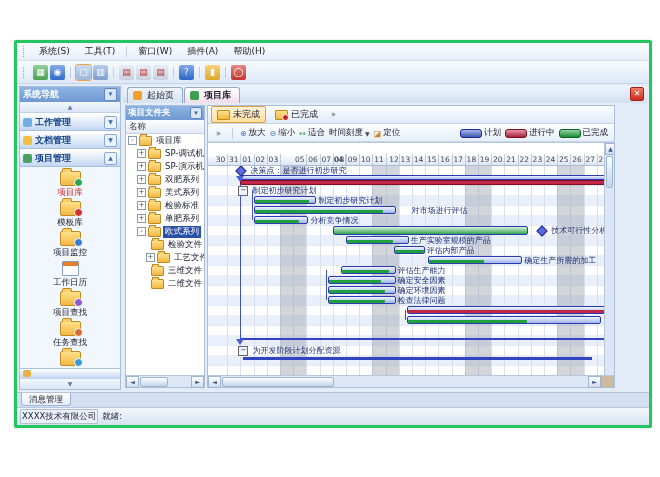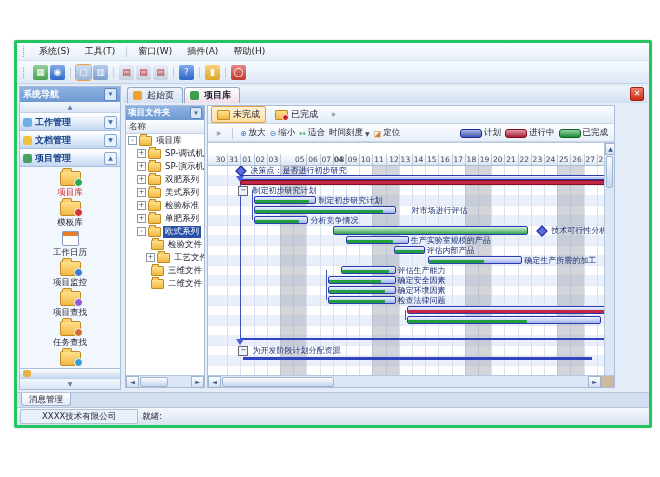--- a/index.html
+++ b/index.html
@@ -95,21 +95,21 @@
   .blabel{position:absolute;font-size:8px;color:#1b2f77;white-space:nowrap;line-height:9px;}
   .diamond{position:absolute;width:6px;height:6px;transform:rotate(45deg);background:#5b6ce0;border:1px solid #1c2a90;}
   .tri-down{position:absolute;width:0;height:0;border-left:4px solid transparent;border-right:4px solid transparent;border-top:6px solid #4f5fd8;}
   .hline{position:absolute;height:2px;background:#3344c0;}
   .conn{position:absolute;width:1px;background:#4152c0;}
   .gexp{position:absolute;width:8px;height:8px;border:1px solid #667;background:#eef2fa;font-size:7px;line-height:7px;text-align:center;color:#334;}
   
   .bottomtab{height:14px;flex:none;background:#d4e0f0;border-top:1px solid #b4c4da;display:flex;align-items:flex-start;padding-left:4px;}
   .btab{font-size:8.5px;color:#223;background:linear-gradient(#ffffff,#e4ecf8);border:1px solid #9fb5d0;border-top:none;border-radius:0 0 3px 3px;padding:0 7px;height:12px;line-height:12px;}
   .statusbar{height:17px;flex:none;display:flex;align-items:center;gap:4px;background:linear-gradient(#f4f8fd,#d6e2f1);border-top:1px solid #b8c8dc;font-size:8.5px;color:#223;padding:0 3px;}
-  .spanel{border:1px solid #b0c0d4;border-radius:1px;background:#e9f0f9;padding:0 21px;height:13px;line-height:13px;}
+  .spanel{border:1px solid #b0c0d4;border-radius:1px;background:#e9f0f9;padding:0 1px;height:13px;line-height:13px;}
   .sb-right{margin-left:auto;display:flex;align-items:center;gap:4px;}
   .styleico{width:9px;height:9px;flex:none;background:conic-gradient(#e04040 0 25%,#40a040 0 50%,#4060e0 0 75%,#e0a020 0);border:1px solid #888;}
   .sess{font-size:8px;color:#333;white-space:nowrap;}
   .gripcorner{width:10px;height:10px;background:
     linear-gradient(135deg,transparent 50%,#9fb0c8 50%,#9fb0c8 58%,transparent 58%,transparent 70%,#9fb0c8 70%,#9fb0c8 78%,transparent 78%,transparent 90%,#9fb0c8 90%);}
 </style>
 </head>
 <body>
 
 <div class="window">
@@ -173,28 +173,28 @@
               </span>
               <span class="lbl">项目库</span>
             </div>
             <div class="side-item">
               <span class="fold">
                 <span class="badge" style="background: rgb(208, 48, 48);"></span>
               </span>
               <span class="lbl">模板库</span>
             </div>
             <div class="side-item">
+              <span class="fold">
+                <span class="badge" style="background: rgb(58, 123, 208);"></span>
+              </span>
+              <span class="lbl">项目监控</span>
+            </div>
+            <div class="side-item">
               <span class="calicon"></span>
               <span class="lbl">工作日历</span>
-            </div>
-            <div class="side-item">
-              <span class="fold">
-                <span class="badge" style="background: rgb(58, 123, 208);"></span>
-              </span>
-              <span class="lbl">项目监控</span>
             </div>
             <div class="side-item">
               <span class="fold">
                 <span class="badge" style="background: rgb(138, 90, 208);"></span>
               </span>
               <span class="lbl">项目查找</span>
             </div>
             <div class="side-item">
               <span class="fold">
                 <span class="badge" style="background: rgb(208, 112, 48);"></span>

